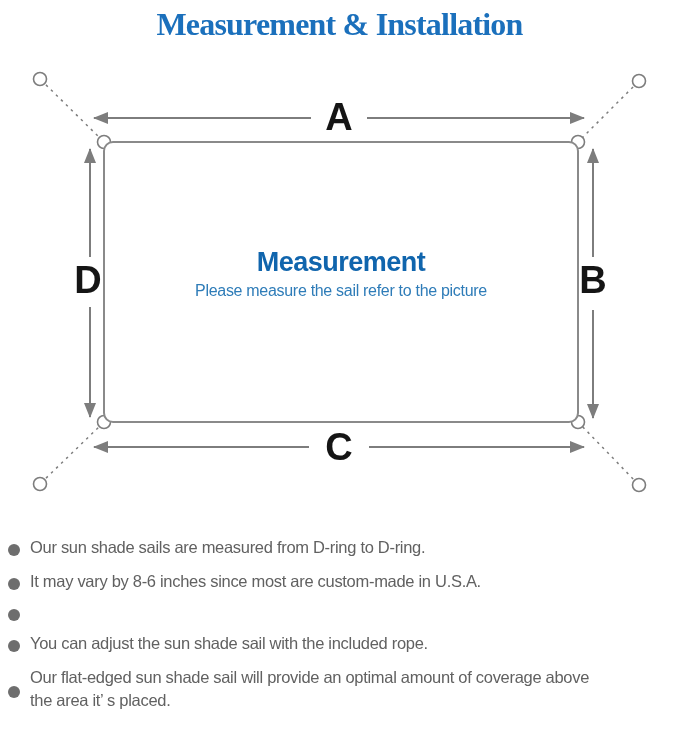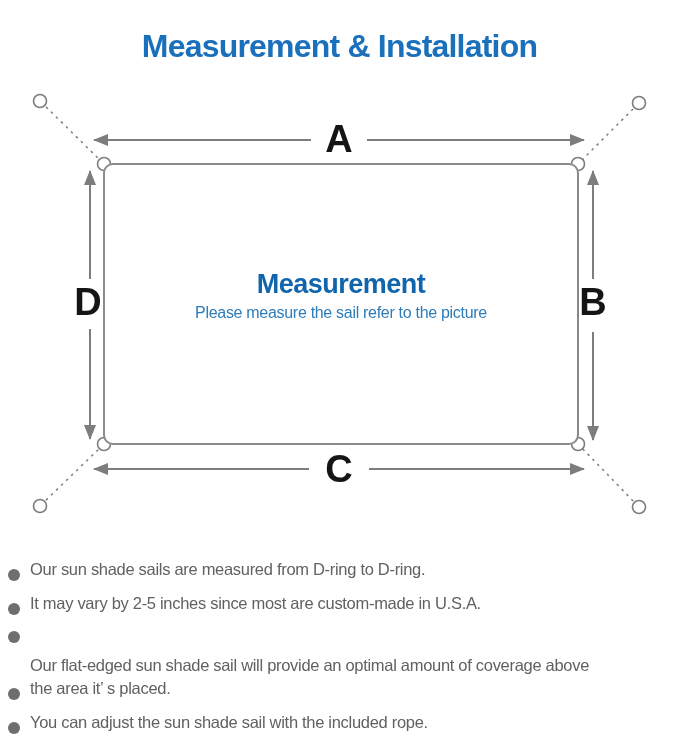--- a/index.html
+++ b/index.html
@@ -13,30 +13,31 @@
   }
   html,body{margin:0;padding:0;background:#ffffff;}
   .page{
     position:relative;
     width:679px;height:739px;
     background:#ffffff;
     overflow:hidden;
     font-family:"Liberation Sans", sans-serif;
   }
   .title{
-    margin:16px;
-    padding-top:10px;
+    margin:0;
+    padding-top:4px;
     height:40px;
     line-height:40px;
     margin-bottom:16px;
     text-align:center;
     font-size:32px;
     font-weight:700;
     letter-spacing:-0.8px;
     color:var(--title_blue,#1b70bc);
+    font-family:Liberation Serif, serif;
   }
   .diagram{display:block;}
   .rope{
     stroke:var(--line_gray,#7d7d7d);
     stroke-width:1.5;
     stroke-dasharray:2.5 4.5;
     fill:none;
   }
   .ring{
     fill:#ffffff;
@@ -78,21 +79,21 @@
     letter-spacing:-0.3px;
     fill:var(--subtitle_blue,#2e7cb8);
   }
   .notes{
     margin-top:36px;
     padding-left:8px;
     padding-right:4px;
   }
   .note{
     display:flex;
-    align-items:flex-end;
+    align-items:center;
     margin-bottom:11px;
   }
   .dot{
     flex:0 0 auto;
     width:12px;height:12px;
     margin-top:5px;
     margin-right:10px;
     border-radius:50%;
     background:#6e6e6e;
   }
@@ -161,29 +162,29 @@
     <text class="diagram-subtitle" x="341" y="236" text-anchor="middle">Please measure the sail refer to the picture</text>
   </svg>
 
   <div class="notes">
     <div class="note">
       <span class="dot"></span>
       <div class="note-text">Our sun shade sails are measured from D-ring to D-ring.</div>
     </div>
     <div class="note">
       <span class="dot"></span>
-      <div class="note-text">It may vary by 2-5 inches since most are custom-made in U.S.A.</div>
+      <div class="note-text">It may vary by 8-6 inches since most are custom-made in U.S.A.</div>
     </div>
     <div class="note">
       <span class="dot"></span>
     </div>
     <div class="note">
       <span class="dot"></span>
-      <div class="note-text">Our flat-edged sun shade sail will provide an optimal amount of coverage above
-the area it’ s placed.</div>
+      <div class="note-text">You can adjust the sun shade sail with the included rope.</div>
     </div>
     <div class="note">
       <span class="dot"></span>
-      <div class="note-text">You can adjust the sun shade sail with the included rope.</div>
+      <div class="note-text">Our flat-edged sun shade sail will provide an optimal amount of coverage above
+the area it’ s placed.</div>
     </div>
   </div>
 
 </div>
 
 </body></html>

